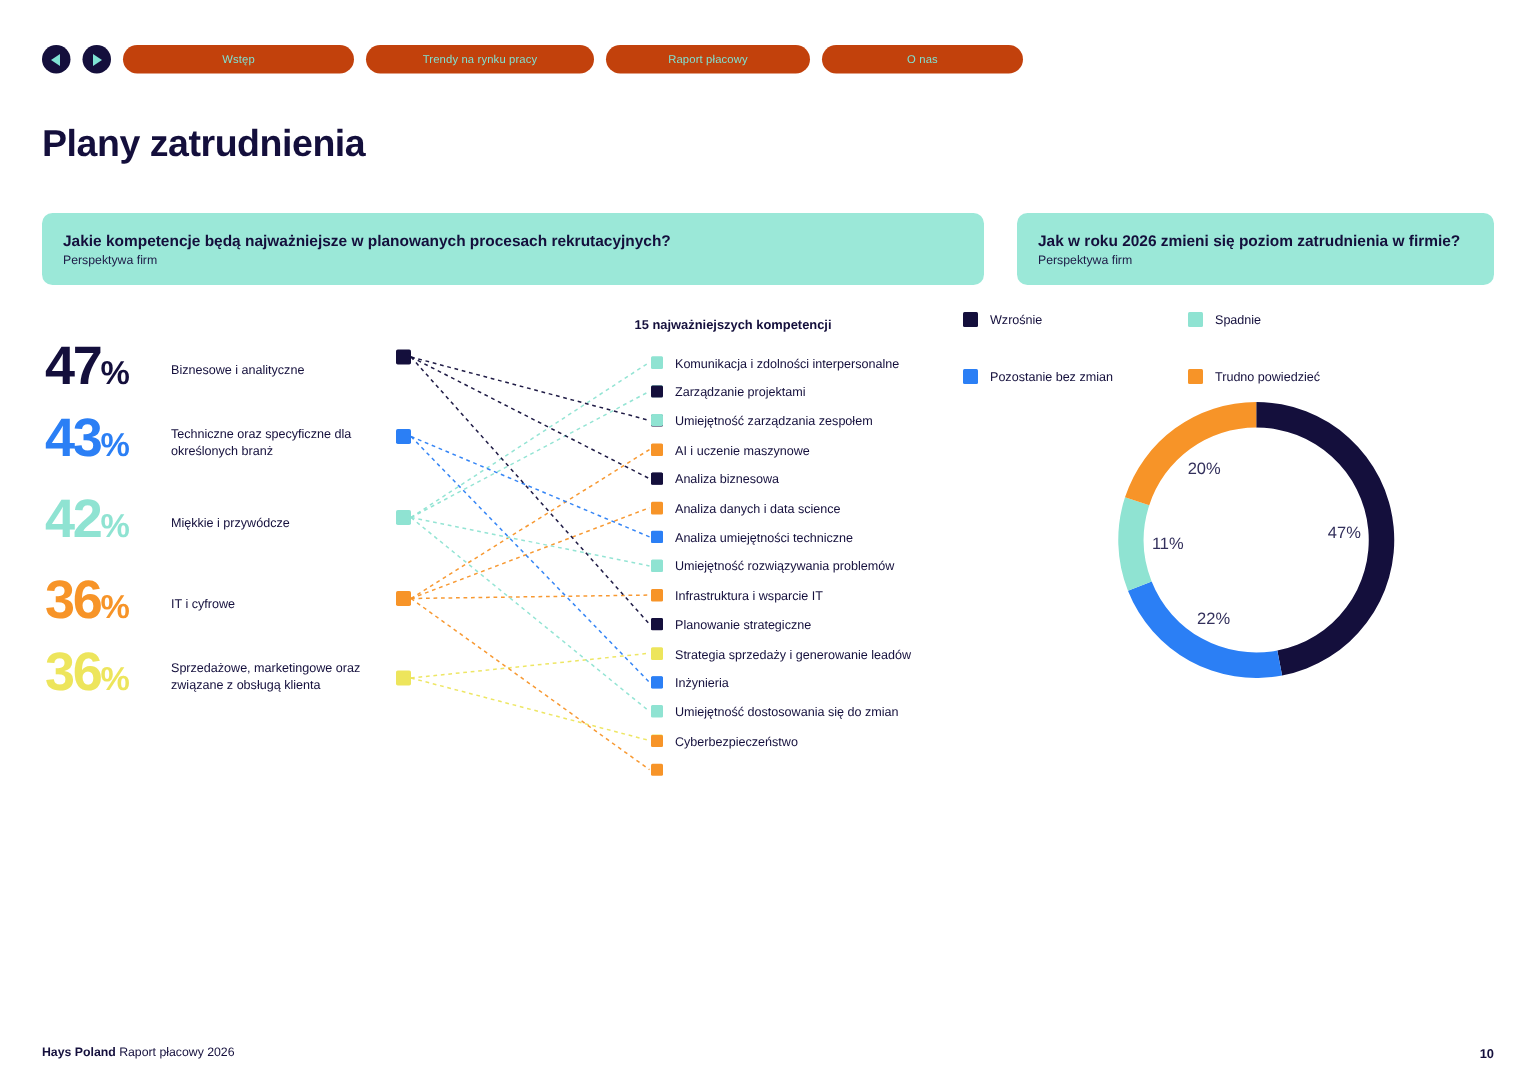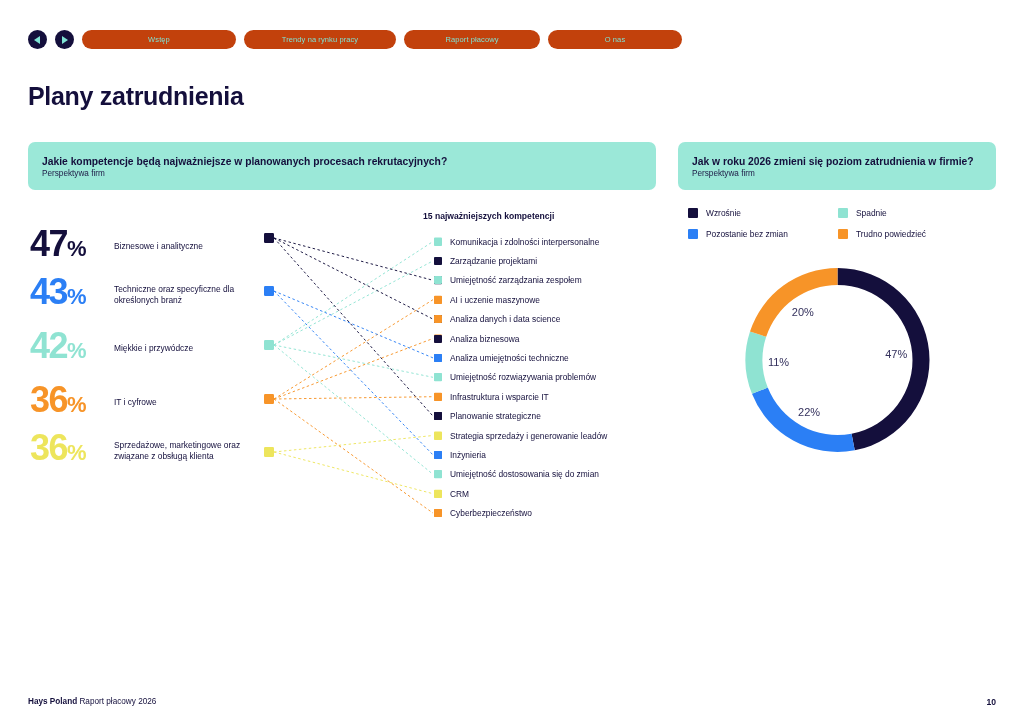--- a/index.html
+++ b/index.html
@@ -84,23 +84,23 @@
     position:absolute;left:423px;top:211px;
     font-size:8.6px;font-weight:700;color:#140F3C;
   }
   #comp-list{position:absolute;left:434px;top:232px;}
   .comp-row{height:19.4px;display:flex;align-items:center;}
   .comp-sw{width:8px;height:8px;border-radius:1px;margin-right:8px;flex:none;}
   .comp-txt{font-size:8.4px;color:#140F3C;line-height:10px;}
 
   
   #legend{
-    position:absolute;left:688px;top:208px;
+    position:absolute;left:642px;top:208px;
     width:300px;
-    display:grid;grid-template-columns:150px 150px;row-gap:11px;
+    display:grid;grid-template-columns:150px 150px;row-gap:28px;
   }
   .leg-item{display:flex;align-items:center;}
   .leg-sw{width:10px;height:10px;border-radius:1px;margin-right:8px;flex:none;}
   .leg-txt{font-size:8.4px;color:#140F3C;}
 
   
   #donut-wrap{position:absolute;left:735px;top:255px;width:205px;height:210px;}
 
   
   #footer-left{
@@ -216,28 +216,28 @@
     </div>
     <div class="comp-row">
       <span class="comp-sw" style="background: rgb(143, 227, 210);"></span>
       <span class="comp-txt">Umiejętność zarządzania zespołem</span>
     </div>
     <div class="comp-row">
       <span class="comp-sw" style="background: rgb(247, 148, 40);"></span>
       <span class="comp-txt">AI i uczenie maszynowe</span>
     </div>
     <div class="comp-row">
+      <span class="comp-sw" style="background: rgb(20, 15, 60);"></span>
+      <span class="comp-txt">Analiza biznesowa</span>
+    </div>
+    <div class="comp-row">
       <span class="comp-sw" style="background: rgb(247, 148, 40);"></span>
       <span class="comp-txt">Analiza danych i data science</span>
     </div>
     <div class="comp-row">
-      <span class="comp-sw" style="background: rgb(20, 15, 60);"></span>
-      <span class="comp-txt">Analiza biznesowa</span>
-    </div>
-    <div class="comp-row">
       <span class="comp-sw" style="background: rgb(43, 127, 245);"></span>
       <span class="comp-txt">Analiza umiejętności techniczne</span>
     </div>
     <div class="comp-row">
       <span class="comp-sw" style="background: rgb(143, 227, 210);"></span>
       <span class="comp-txt">Umiejętność rozwiązywania problemów</span>
     </div>
     <div class="comp-row">
       <span class="comp-sw" style="background: rgb(247, 148, 40);"></span>
       <span class="comp-txt">Infrastruktura i wsparcie IT</span>
@@ -250,24 +250,20 @@
       <span class="comp-sw" style="background: rgb(237, 229, 92);"></span>
       <span class="comp-txt">Strategia sprzedaży i generowanie leadów</span>
     </div>
     <div class="comp-row">
       <span class="comp-sw" style="background: rgb(43, 127, 245);"></span>
       <span class="comp-txt">Inżynieria</span>
     </div>
     <div class="comp-row">
       <span class="comp-sw" style="background: rgb(143, 227, 210);"></span>
       <span class="comp-txt">Umiejętność dostosowania się do zmian</span>
-    </div>
-    <div class="comp-row">
-      <span class="comp-sw" style="background: rgb(237, 229, 92);"></span>
-      <span class="comp-txt">CRM</span>
     </div>
     <div class="comp-row">
       <span class="comp-sw" style="background: rgb(247, 148, 40);"></span>
       <span class="comp-txt">Cyberbezpieczeństwo</span>
     </div>
   </div>
 
 <div id="legend">
     <div class="leg-item">
       <span class="leg-sw" style="background: rgb(20, 15, 60);"></span>

